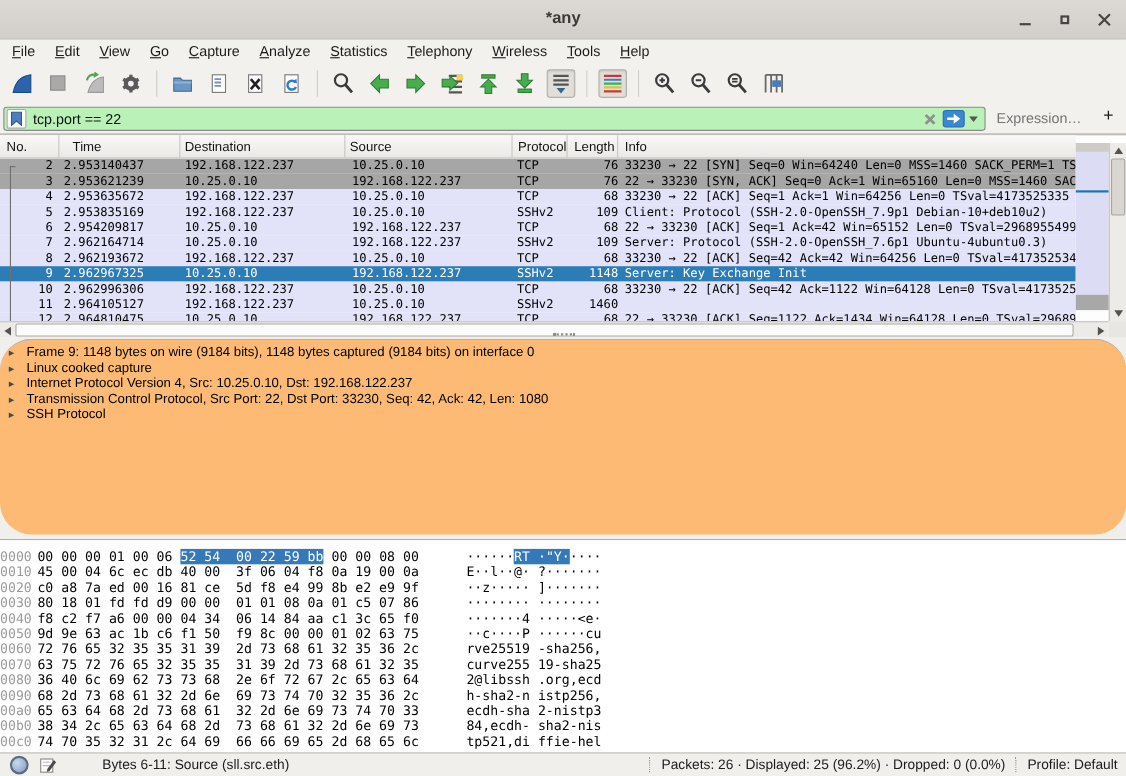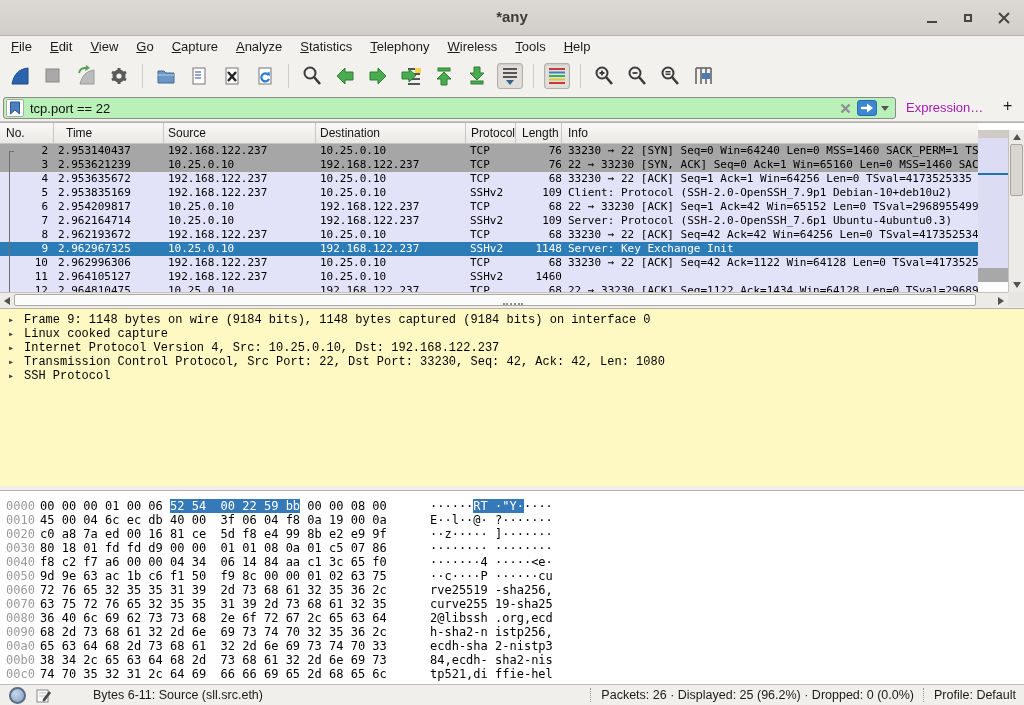--- a/index.html
+++ b/index.html
@@ -22,21 +22,21 @@
   .tbtn.pressed{background:#e2dfdb;border-color:#b3afaa;box-shadow:inset 0 1px 2px rgba(0,0,0,.12);}
   .tsep{width:1px;height:24px;background:#cfccc7;margin:0 3px;}
   
   .filterbar{position:absolute;left:0;top:94px;width:1024px;height:28px;background:#f3f1ee;border-bottom:1px solid #c9c5c0;box-sizing:border-box;}
   .filter-input{position:absolute;left:3px;top:3px;width:893px;height:22px;background:#b9f1b9;border:1px solid #8a8a8a;border-radius:3px;box-sizing:border-box;display:flex;align-items:center;}
   .bookmark{width:18px;height:18px;margin-left:2px;background:#fdfdfd;border:1px solid #aaa;border-radius:2px;display:flex;align-items:center;justify-content:center;box-sizing:border-box;}
   .filter-text{flex:1;font-size:13px;color:#111;padding-left:6px;white-space:nowrap;overflow:hidden;}
   .clear{width:16px;height:16px;display:flex;align-items:center;justify-content:center;margin-right:4px;}
   .apply{width:20px;height:16px;background:#3b87d0;border:1px solid #2a6cb0;border-radius:3px;display:flex;align-items:center;justify-content:center;margin-right:4px;box-sizing:border-box;}
   .caret{width:0;height:0;border-left:4px solid transparent;border-right:4px solid transparent;border-top:5px solid #555;margin-right:6px;}
-  .expr{position:absolute;left:906px;top:6px;font-size:13px;color:#a21caf;}
+  .expr{position:absolute;left:906px;top:6px;font-size:13px;color:#737373;}
   .addbtn{position:absolute;left:1003px;top:3px;font-size:16px;color:#1b1b1b;}
   
   .plist{position:absolute;left:0;top:122px;width:1024px;height:185px;background:#fff;border-top:1px solid #b5b1ac;box-sizing:border-box;}
   .phdr{position:absolute;left:0;top:0;width:978px;height:21px;display:flex;background:linear-gradient(#f9f8f6,#ebe9e6);border-bottom:1px solid #c6c2bd;box-sizing:border-box;font-size:12px;color:#141414;}
   .hcell{border-right:1px solid #c9c5c0;box-sizing:border-box;padding-top:3px;white-space:nowrap;overflow:hidden;}
   .h-no{width:54px;padding-left:6px;}
   .h-time{width:110px;padding-left:12px;}
   .h-src{width:152px;padding-left:4px;}
   .h-dst{width:150px;padding-left:4px;}
   .h-proto{width:50px;padding-left:4px;text-align:right;}
@@ -70,27 +70,27 @@
   .hscroll{position:absolute;left:0;top:169px;width:1008px;height:15px;background:#edebe8;border-top:1px solid #c6c2bd;box-sizing:border-box;}
   .hthumb{position:absolute;left:14px;top:1px;width:962px;height:12px;background:#fbfbfa;border:1px solid #aeaaa5;border-radius:2px;box-sizing:border-box;}
   .sa-left{left:4px;top:4px;border-top:4px solid transparent;border-bottom:4px solid transparent;border-right:6px solid #55524e;}
   .sa-right{right:4px;top:4px;border-top:4px solid transparent;border-bottom:4px solid transparent;border-left:6px solid #55524e;}
   .corner{position:absolute;left:1008px;top:169px;width:16px;height:15px;background:#e8e6e2;}
   
   .grip{position:absolute;left:503px;width:20px;height:0;border-top:2px dotted #8f8c88;}
   .grip1{top:303px;}
   .grip2{top:492px;}
   
-  .details{position:absolute;left:0;top:308px;width:1024px;height:178px;background:#fef9c3;border-top:1px solid #b5b1ac;box-sizing:border-box;overflow:hidden;font-family:Liberation Mono, monospace;font-size:12px;color:#000;}
+  .details{position:absolute;left:0;top:308px;width:1024px;height:178px;background:#fdba74;border-top:1px solid #b5b1ac;box-sizing:border-box;overflow:hidden;font-family:Liberation Sans, sans-serif;font-size:12px;color:#000;border-radius:29px;}
   .dline{height:14px;line-height:14px;white-space:pre;margin-top:0;}
   .dline:first-child{margin-top:4px;}
   .tri{display:inline-block;width:16px;padding-left:8px;color:#4a4a4a;font-size:10px;}
   
   .hexpane{position:absolute;left:0;top:490px;width:1024px;height:194px;background:#fff;border-top:1px solid #b5b1ac;box-sizing:border-box;overflow:hidden;font-family:"DejaVu Sans Mono",monospace;font-size:12px;}
-  .hrow{height:14px;line-height:14px;white-space:pre;padding-left:6px;}
+  .hrow{height:14px;line-height:14px;white-space:pre;}
   .hrow:first-child{margin-top:8px;}
   .off{display:inline-block;width:34px;color:#9a9a9a;}
   .hx{display:inline-block;width:354px;color:#000;}
   .asc{display:inline-block;margin-left:36px;color:#000;}
   .hl{background:#3579b8;color:#fff;}
   
   .statusbar{position:absolute;left:0;top:684px;width:1024px;height:21px;background:#f1efec;border-top:1px solid #c2beb8;box-sizing:border-box;display:flex;align-items:center;font-size:12.5px;color:#1b1b1b;}
   .expert-dot{width:13px;height:13px;border-radius:50%;margin-left:9px;background:radial-gradient(circle at 35% 35%,#c9d8ea,#7e9cc4);border:2px solid #5a6b82;box-sizing:content-box;}
   .cmt{margin-left:10px;display:flex;}
   .fieldinfo{margin-left:42px;white-space:nowrap;}
@@ -315,22 +315,22 @@
       <span class="caret"></span>
     </div>
     <span class="expr">Expression…</span>
     <span class="addbtn">+</span>
   </div>
 
   <div class="plist">
     <div class="phdr">
       <div class="hcell h-no">No.</div>
       <div class="hcell h-time">Time</div>
+      <div class="hcell h-dst">Destination</div>
       <div class="hcell h-src">Source</div>
-      <div class="hcell h-dst">Destination</div>
       <div class="hcell h-proto">Protocol</div>
       <div class="hcell h-len">Length</div>
       <div class="hcell h-info">Info</div>
     </div>
     <div class="prows" id="prows">
       <div class="bracket-h"></div>
       <div class="bracket-v"></div>
     <div class="prow gray">
           <span class="pcell c-no">2</span>
           <span class="pcell c-time">2.953140437</span>

